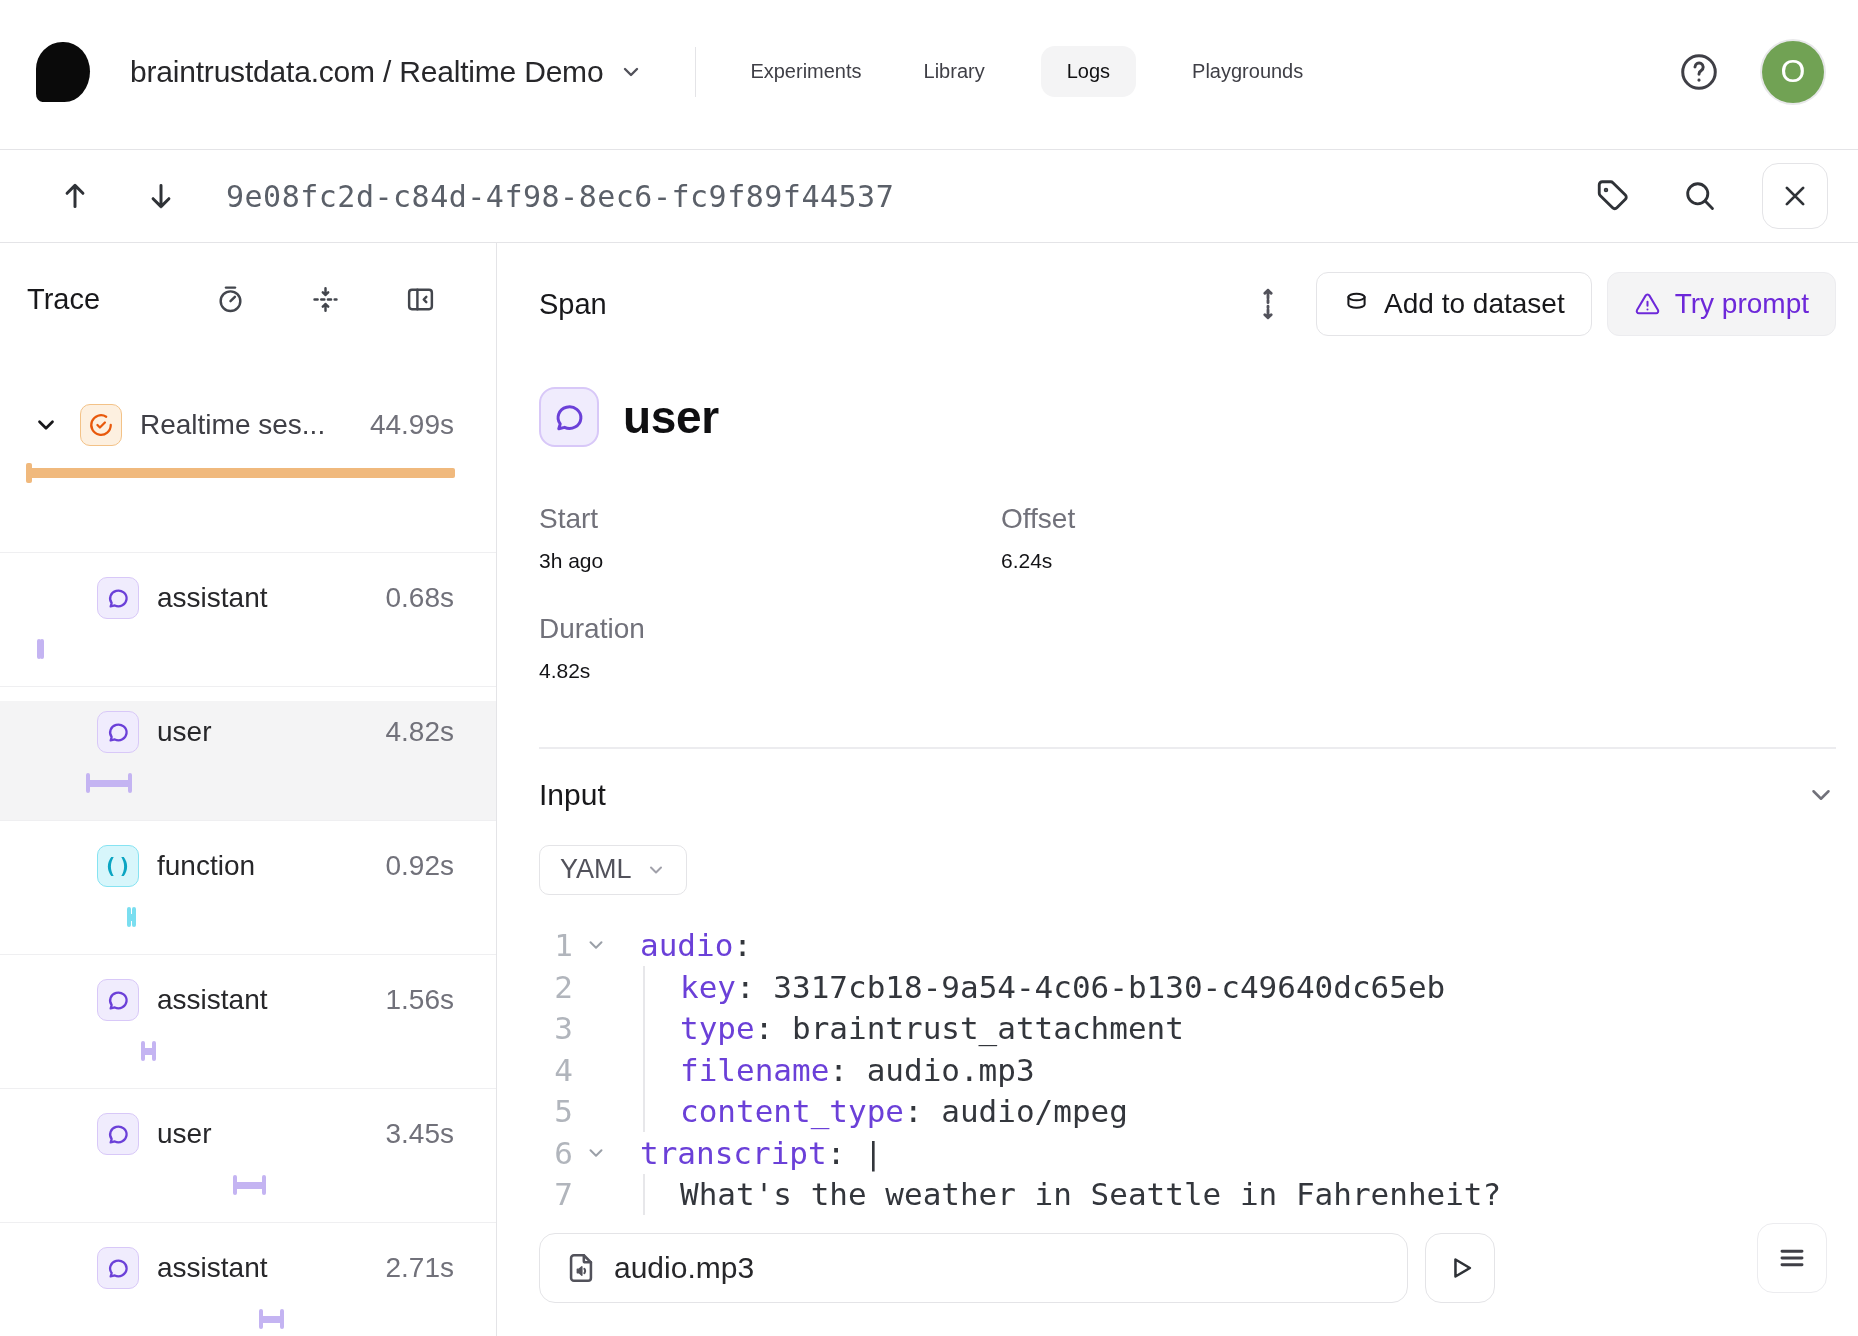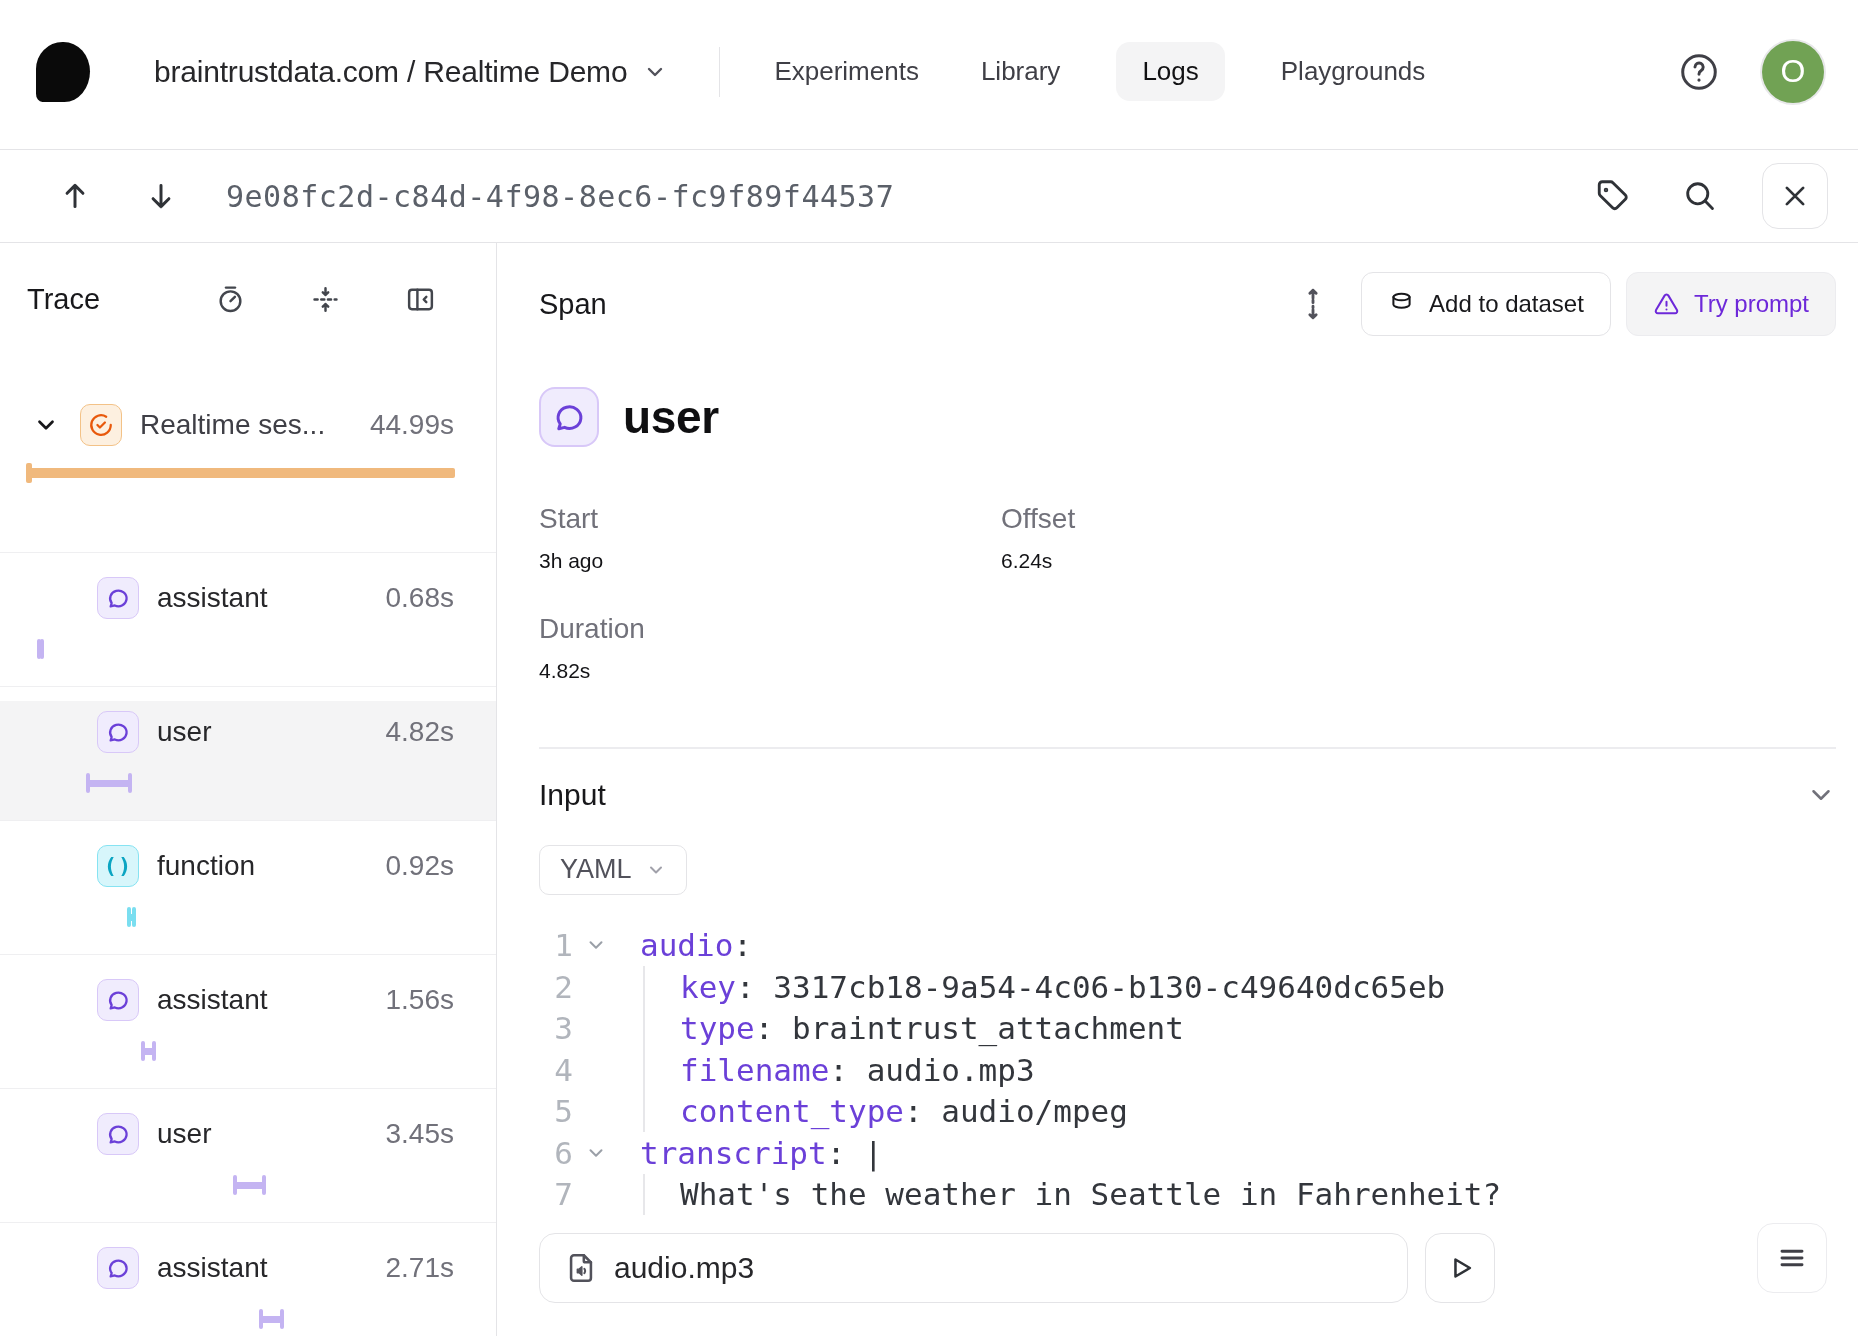--- a/index.html
+++ b/index.html
@@ -13,26 +13,26 @@
 
   
   .navbar {
     height:150px; display:flex; align-items:center;
     padding:0 34px 6px 36px; border-bottom:1px solid #e4e4e7; background:#fff;
   }
   .logo {
     width:54px; height:60px; background:#0a0a0a;
     border-radius:50% 50% 48% 12% / 46% 50% 52% 14%;
   }
-  .project-switcher { display:flex; align-items:center; margin-left:64px; cursor:pointer; }
+  .project-switcher { display:flex; align-items:center; margin-left:40px; cursor:pointer; }
   .project-label { font-size:30px; font-weight:500; color:#27272a; letter-spacing:-0.2px; }
   .project-switcher .chev { margin-left:16px; color:#52525b; }
   .nav-divider { width:1px; height:50px; background:#e4e4e7; margin:0 48px 0 52px; }
   .nav-tabs { display:flex; align-items:center; gap:50px; }
-  .nav-tab { font-size:26px; color:#3f3f46; padding:14px 6px; cursor:pointer; white-space:nowrap; }
+  .nav-tab { font-size:20px; color:#3f3f46; padding:14px 6px; cursor:pointer; white-space:nowrap; }
   .nav-tab.active { background:#f4f4f5; border-radius:14px; padding:14px 26px; color:#111113; }
   .nav-right { margin-left:auto; display:flex; align-items:center; gap:42px; }
   .help-btn { color:#3f3f46; cursor:pointer; }
   .avatar {
     width:62px; height:62px; border-radius:50%; background:var(--avatar-green,#71a254);
     color:#fff; font-size:32px; display:flex; align-items:center; justify-content:center;
     box-shadow:0 0 0 2px #e8e8ea; cursor:pointer;
   }
 
   
@@ -89,21 +89,21 @@
   .t-bar.function .cap, .t-bar.function .mid { background:var(--cyan-bar,#7adef0); }
 
   
   .span-header { height:122px; display:flex; align-items:center;gap:17px; }
   .span-header-title { font-size:29px; font-weight:500; color:#18181b; flex:1; }
   .span-actions { display:flex; align-items:center; }
   .drag-icon { color:#52525b; margin-right:30px; }
   .btn {
     display:flex; align-items:center; gap:14px; height:64px; padding:0 26px;
     border:1.5px solid #e4e4e7; border-radius:12px; background:#fff;
-    font-size:24px; font-weight:500; color:#18181b; cursor:pointer; white-space:nowrap;
+    font-size:28px; font-weight:500; color:#18181b; cursor:pointer; white-space:nowrap;
     font-family:"Liberation Sans", sans-serif;
   }
   .btn + .btn { margin-left:15px; }
   .btn.disabled { background:#f4f4f5; color:#6d28d9; border-color:#ececef; }
 
   .span-title { display:flex; align-items:center; margin-top:22px; }
   .span-title-icon {
     width:60px; height:60px; border-radius:16px; background:var(--purple-bg,#f0ecfd);
     border:2px solid var(--purple-border,#d8c8f8); color:var(--purple,#6b40d8);
     display:flex; align-items:center; justify-content:center;

